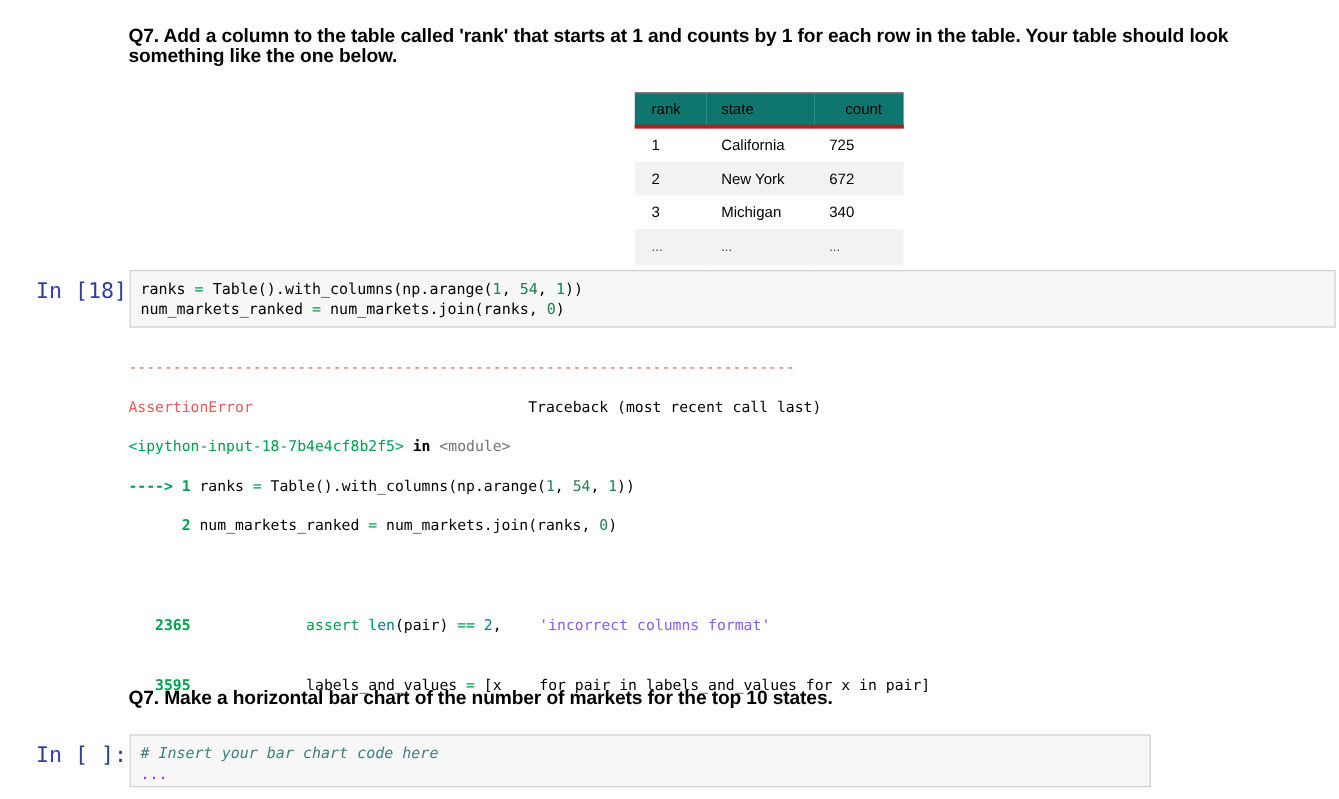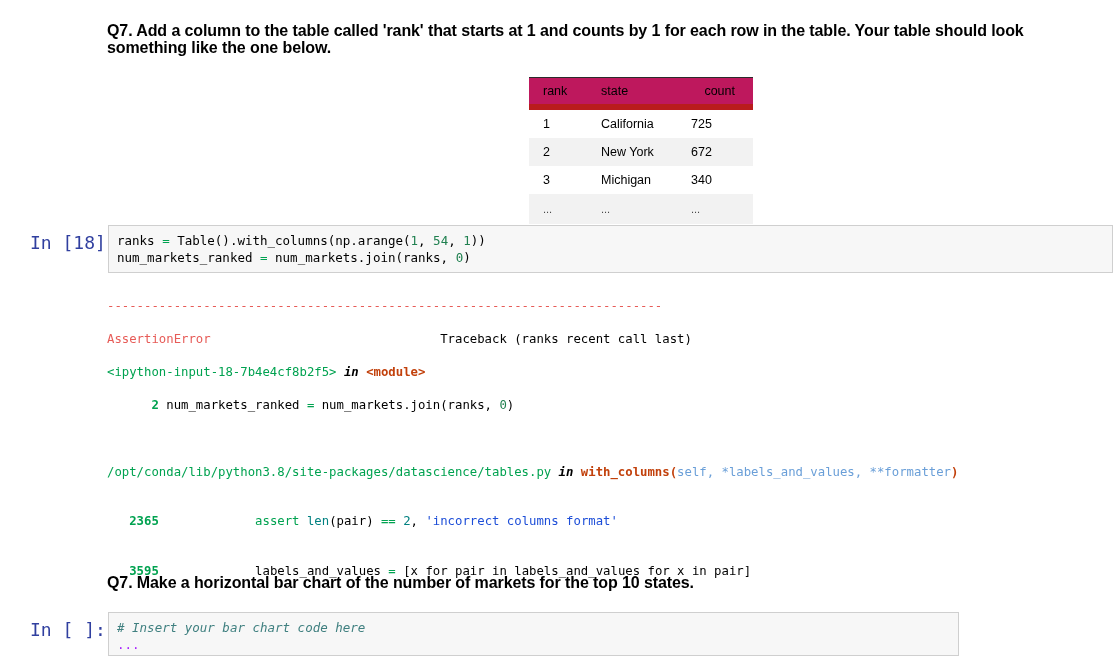--- a/index.html
+++ b/index.html
@@ -44,24 +44,24 @@
     top: 77px;
   }
   table.ds-table {
     border-collapse: collapse;
     font-family: "Liberation Sans", sans-serif;
     font-size: 12.5px;
     color: #000000;
     border-top: 1.5px solid #2b2b2b;
   }
   table.ds-table thead th {
-    background: #be185d;
+    background: #0f766e;
     font-weight: normal;
     padding: 6px 10px 6px 2px;
-    border-bottom: 6px solid #b91c1c;
+    border-bottom: 3px solid #b91c1c;
     text-align: left;
     white-space: nowrap;
   }
   table.ds-table thead th.num {
     text-align: right;
     padding-right: 8px;
   }
   table.ds-table tbody td {
     padding: 7px 10px 7px 2px;
     text-align: left;
@@ -133,28 +133,28 @@
   }
   .output-traceback .line { white-space: pre; }
   .blankline { height: 16.6px; }
 
   
   .c-err        { color: #e75c58; }
   .c-dash       { color: #e75c58; }
   .c-green      { color: #00a250; }
   .c-green-b    { color: #00a250; font-weight: bold; }
   .c-teal       { color: #008080; }
-  .c-cyan       { color: #c2410c; font-weight: bold; }
+  .c-cyan       { color: #737373; }
   .c-blue       { color: #6a9fd8; }
-  .c-str        { color: #1d4ed8; }
+  .c-str        { color: #8b5cf6; margin-left: 24px; }
   .c-num        { color: #208050; }
   .c-purple     { color: #aa22ff; }
   .c-comment    { color: #408080; font-style: italic; }
   .c-black      { color: #000000; }
-  .c-bold       { font-weight: bold; font-style: italic; }
+  .c-bold       { font-weight: bold; }
   .c-lineno     { color: #00a250; font-weight: bold; }
   .c-op         { color: #00a250; }
 </style>
 </head>
 <body>
 
 <div class="md-question" id="q-top">Q7. Add a column to the table called 'rank' that starts at 1 and counts by 1 for each row in the table. Your table should look something like the one below.</div>
 
 <div class="ds-table-wrap">
   <table class="ds-table">
@@ -191,25 +191,25 @@
 </div>
 
 <div class="cell" id="cell-18">
   <div class="prompt">In [18]:</div>
   <div class="input-area"><span>ranks </span><span class="c-op">=</span><span> Table().with_columns(np.arange(</span><span class="c-num">1</span><span>, </span><span class="c-num">54</span><span>, </span><span class="c-num">1</span><span>))</span>
 <span>num_markets_ranked </span><span class="c-op">=</span><span> num_markets.join(ranks, </span><span class="c-num">0</span><span>)</span></div>
 </div>
 
 <div class="output-traceback">
 <div class="line"><span class="c-dash">---------------------------------------------------------------------------</span></div>
-<div class="line"><span class="c-err">AssertionError</span><span>                               </span><span class="c-black">Traceback (ranks recent call last)</span></div>
+<div class="line"><span class="c-err">AssertionError</span><span>                               </span><span class="c-black">Traceback (most recent call last)</span></div>
 <div class="line"><span class="c-green">&lt;ipython-input-18-7b4e4cf8b2f5&gt;</span><span class="c-black c-bold"> in </span><span class="c-cyan">&lt;module&gt;</span></div>
+<div class="line"><span class="c-green-b">----&gt; </span><span class="c-lineno">1</span><span> ranks </span><span class="c-op">=</span><span> Table().with_columns(np.arange(</span><span class="c-num">1</span><span>, </span><span class="c-num">54</span><span>, </span><span class="c-num">1</span><span>))</span></div>
 <div class="line"><span>      </span><span class="c-lineno">2</span><span> num_markets_ranked </span><span class="c-op">=</span><span> num_markets.join(ranks, </span><span class="c-num">0</span><span>)</span></div>
 <div class="blankline"></div>
-<div class="line"><span class="c-green">/opt/conda/lib/python3.8/site-packages/datascience/tables.py</span><span class="c-black c-bold"> in </span><span class="c-cyan">with_columns</span><span class="c-cyan">(</span><span class="c-blue">self, *labels_and_values, **formatter</span><span class="c-cyan">)</span></div>
 
 <div class="line"><span class="c-lineno">   </span><span class="c-lineno">2365</span><span>             </span><span class="c-green">assert</span><span> </span><span class="c-teal">len</span><span>(pair) </span><span class="c-op">==</span><span> </span><span class="c-teal">2</span><span>, </span><span class="c-str">'incorrect columns format'</span><span></span></div>
 
 <div class="line"><span class="c-lineno">   </span><span class="c-lineno">3595</span><span>         </span><span class="c-green"></span><span>    labels_and_values </span><span class="c-teal"></span><span></span><span class="c-op">=</span><span> [x </span><span class="c-teal"></span><span></span><span class="c-str"></span><span>for pair in labels_and_values for x in pair]</span></div>
 
 <div class="line"><span class="c-lineno">-&gt; </span><span class="c-lineno">2367</span><span>         </span><span class="c-green">assert</span><span> </span><span class="c-teal">len</span><span>(labels_and_values) </span><span class="c-op">% 2 ==</span><span> </span><span class="c-teal">0</span><span>, </span><span class="c-str">'Even length sequence required'</span><span></span></div>
 
 
 
 

